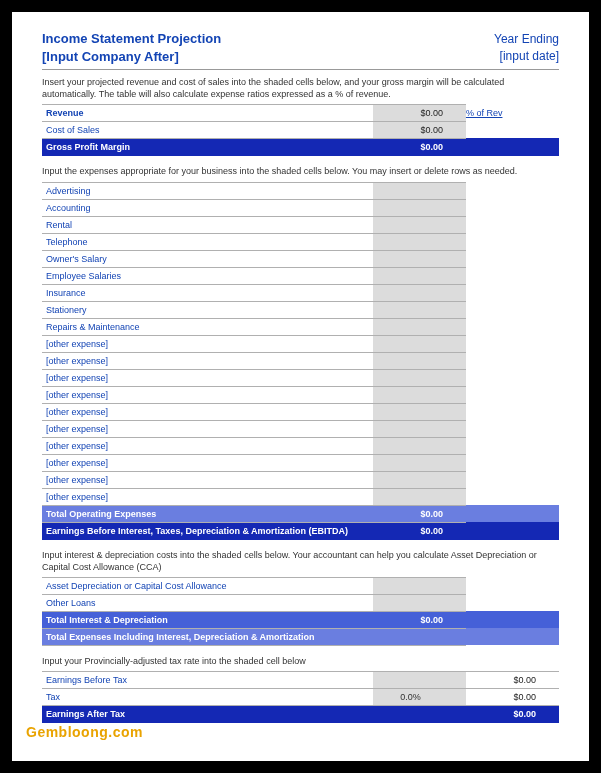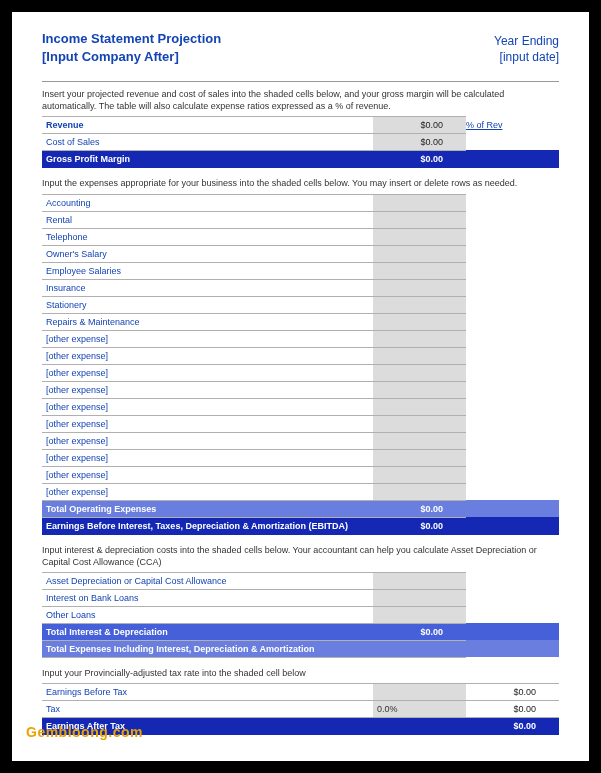--- a/index.html
+++ b/index.html
@@ -1,38 +1,38 @@
 <!DOCTYPE html>
 <html><head>
 <meta charset="utf-8">
 <style>
 html,body{margin:0;padding:0}
 body{width:601px;height:773px;background:#fff;font-family:Arial,Helvetica,sans-serif;color:#333;position:relative}
 .outer{border:12px solid #000;box-sizing:border-box;width:601px;height:773px;background:#fff;position:relative}
 .page{padding:18px 30px 10px 30px}
-.hdr{display:flex;justify-content:space-between;align-items:flex-end;border-bottom:1px solid #999;padding-bottom:16px;}
+.hdr{display:flex;justify-content:space-between;align-items:center;border-bottom:1px solid #999;padding-bottom:4px;}
 .hdr-l{color:#1344b4;font-weight:bold;font-size:13px;line-height:1.35}
 .hdr-r{color:#1344b4;font-size:12px;text-align:right;line-height:1.35}
 .instr{font-size:9px;color:#333;line-height:1.35;margin:6px 0 4px 0}
 table{width:100%;border-collapse:collapse;font-size:9px}
 td{padding:1px 4px;border-top:1px solid #b0b0b0;border-bottom:1px solid #b0b0b0;height:14px;line-height:14px;box-sizing:border-box}
 .lbl{width:64%;color:#1344b4}
 .val{width:18%;text-align:right;background:#dcdcdc;color:#222;padding-right:23px}
 .ext{width:18%;text-align:left;color:#1344b4;text-decoration:underline;border:none;padding-left:0}
 .blank{border:none;background:transparent}
 .whiteval{background:#fff}
 .boldrow td.lbl{font-weight:bold}
 .navyrow td{background:#1428b4;color:#fff;font-weight:bold;border-top:1px solid #1428b4;border-bottom:1px solid #1428b4}
 .navyrow td.val{background:#1428b4;color:#fff}
 .lightblue td{background:#6a7ee0;color:#fff;font-weight:bold}
 .lightblue td.val{background:#6a7ee0;color:#fff}
 .medblue td{background:#4560d8;color:#fff;font-weight:bold}
 .medblue td.val{background:#4560d8;color:#fff}
 .t1{margin-bottom:9px}
-.pct{width:18%;text-align:left;background:#dcdcdc;padding-right:22px}
+.pct{width:18%;text-align:center;background:#dcdcdc;padding-right:22px}
 .watermark{position:absolute;left:14px;bottom:21px;font-size:14px;font-weight:bold;color:#e9a300;letter-spacing:.5px;font-family:Arial,sans-serif}
 </style>
 </head>
 <body>
 
 <div class="outer">
 <div class="page">
 
 <div class="hdr">
   <div class="hdr-l">
@@ -63,20 +63,25 @@
             <td class="val">$0.00</td>
             <td class="ext blank"></td>
           </tr>
         </tbody>
 </table>
 
 <div class="instr">Input the expenses appropriate for your business into the shaded cells below. You may insert or delete rows as needed.</div>
 <table class="t1">
 <tbody id="exp-body">
           <tr>
+            <td class="lbl">Advertising</td>
+            <td class="val"></td>
+            <td class="ext blank"></td>
+          </tr>
+          <tr>
             <td class="lbl">Accounting</td>
             <td class="val"></td>
             <td class="ext blank"></td>
           </tr>
           <tr>
             <td class="lbl">Rental</td>
             <td class="val"></td>
             <td class="ext blank"></td>
           </tr>
           <tr>
@@ -170,25 +175,20 @@
             <td class="ext blank"></td>
           </tr>
         </tbody>
 </table>
 
 <div class="instr">Input interest &amp; depreciation costs into the shaded cells below. Your accountant can help you calculate Asset Depreciation or Capital Cost Allowance (CCA)</div>
 <table class="t1">
 <tbody id="dep-body">
           <tr>
             <td class="lbl">Asset Depreciation or Capital Cost Allowance</td>
-            <td class="val"></td>
-            <td class="ext blank"></td>
-          </tr>
-          <tr>
-            <td class="lbl">Interest on Bank Loans</td>
             <td class="val"></td>
             <td class="ext blank"></td>
           </tr>
           <tr>
             <td class="lbl">Other Loans</td>
             <td class="val"></td>
             <td class="ext blank"></td>
           </tr>
           <tr class="medblue">
             <td class="lbl">Total Interest &amp; Depreciation</td>

